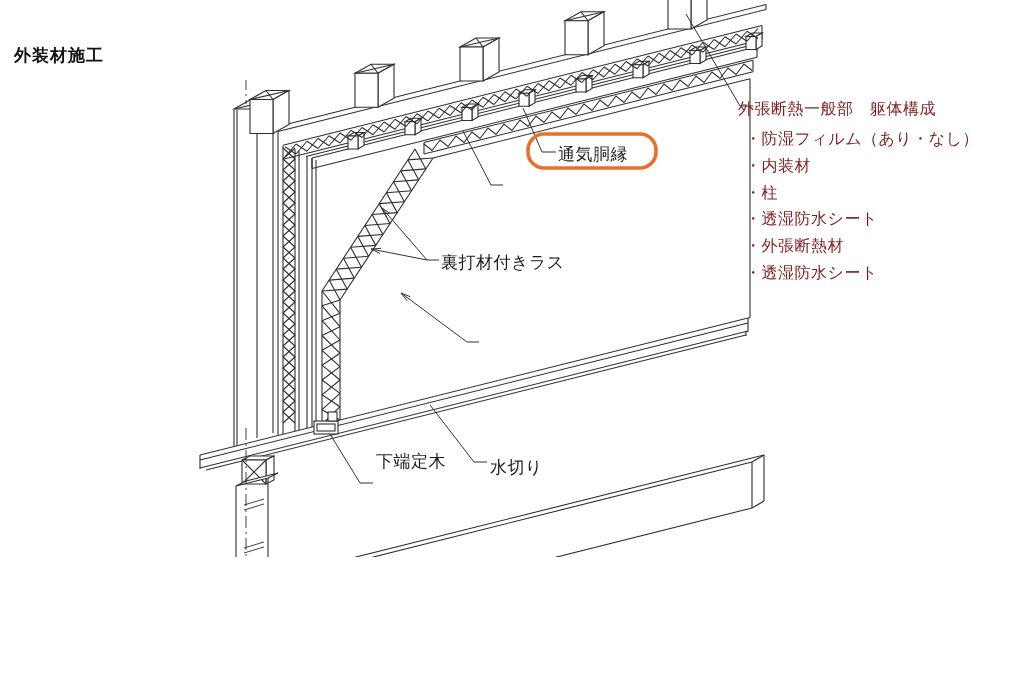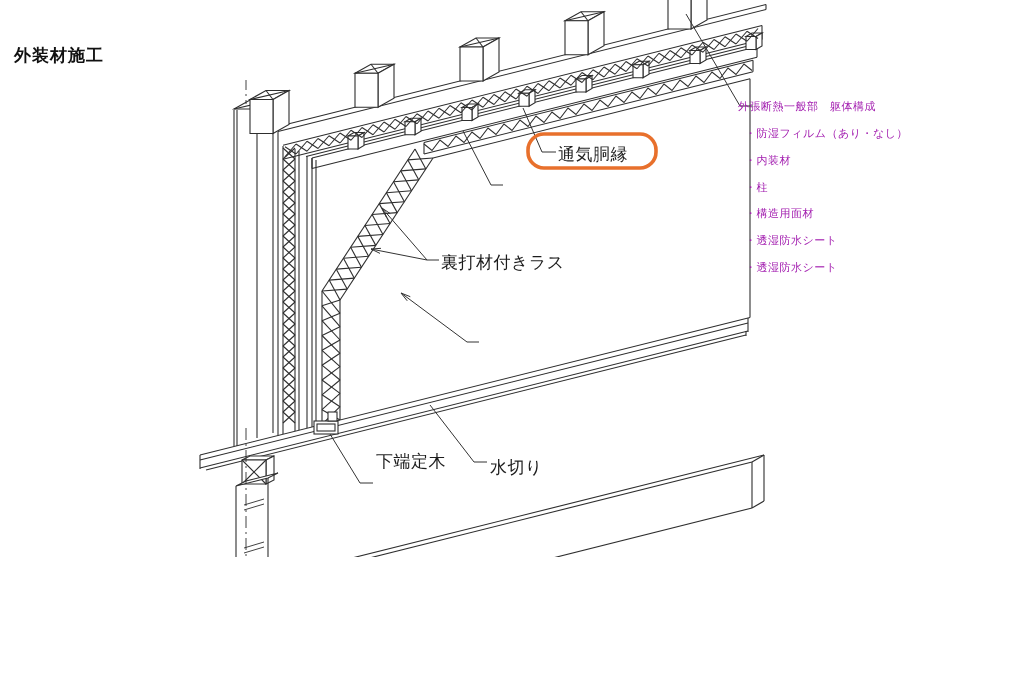--- a/index.html
+++ b/index.html
@@ -2,21 +2,21 @@
 <html><head>
 <meta charset="utf-8">
 <style>
   html,body{margin:0;padding:0;background:#fff;}
   .canvas{position:relative;width:1028px;height:557px;background:#ffffff;overflow:hidden;
           font-family:"Liberation Serif",serif;}
   svg.draw{position:absolute;left:0;top:0;}
   .lbl{position:absolute;white-space:nowrap;color:#1c1c1c;font-size:17px;letter-spacing:0.5px;text-align:center;}
   .title{position:absolute;white-space:nowrap;color:#111;font-family:"Liberation Sans",sans-serif;
          font-weight:bold;font-size:17px;letter-spacing:1px;}
-  .legend{position:absolute;left:738px;top:99px;color:#a21caf;font-size:11px;letter-spacing:0.5px;}
+  .legend{position:absolute;left:738px;top:99px;color:#7f1d1d;font-size:16px;letter-spacing:0.5px;}
   .legend .head{white-space:nowrap;margin-bottom:6px;}
   .legend .item{white-space:nowrap;line-height:26.8px;padding-left:7px;}
 </style>
 </head>
 <body>
 
 <div class="canvas">
 
   <svg class="draw" width="1028" height="684" viewBox="0 0 1028 684">
     <g id="deco" fill="none" stroke="#2e2e2e" stroke-width="1.1">
@@ -353,18 +353,18 @@
   <div class="lbl" style="left:441px;top:251px">裏打材付きラス</div>
   <div class="lbl" style="left:490px;top:456px">水切り</div>
   <div class="lbl" style="left:376px;top:450px">下端定木</div>
 
   <div class="legend">
     <div class="head">外張断熱一般部　躯体構成</div>
     <div id="legend-items">
         <div class="item">・防湿フィルム（あり・なし）</div>
         <div class="item">・内装材</div>
         <div class="item">・柱</div>
-        <div class="item">・構造用面材</div>
         <div class="item">・透湿防水シート</div>
+        <div class="item">・外張断熱材</div>
         <div class="item">・透湿防水シート</div>
       </div>
   </div>
 </div>
 
 </body></html>

